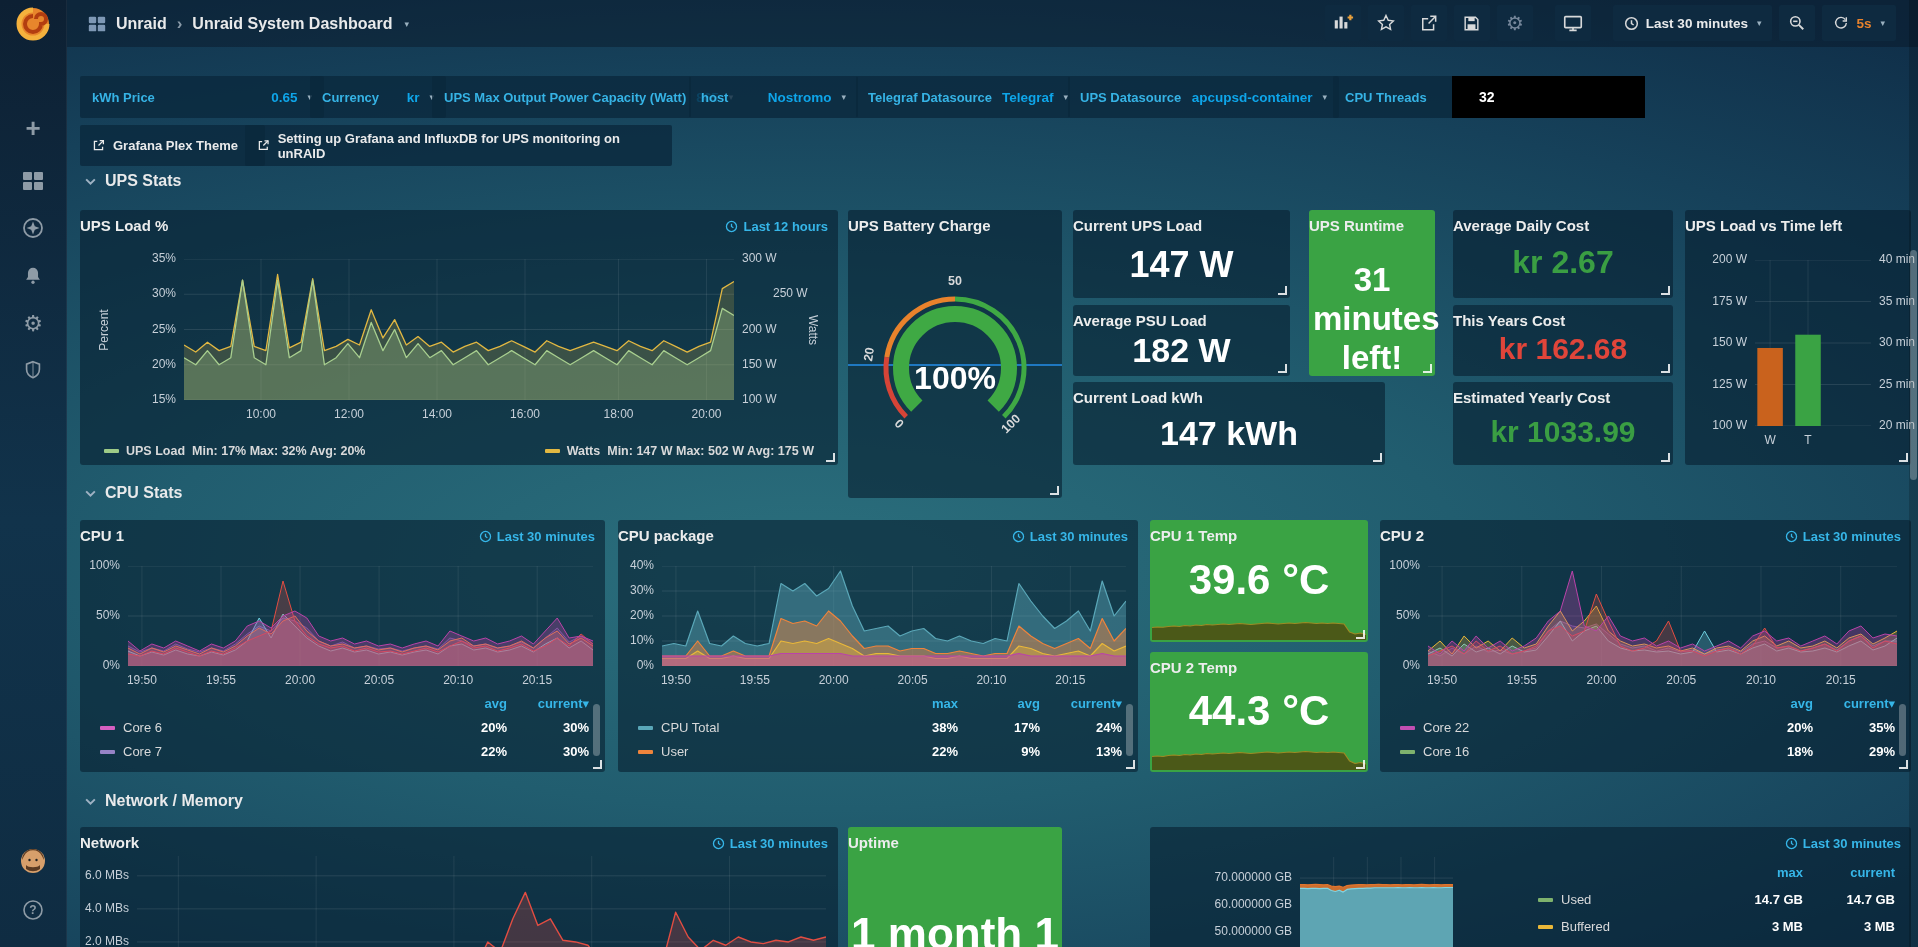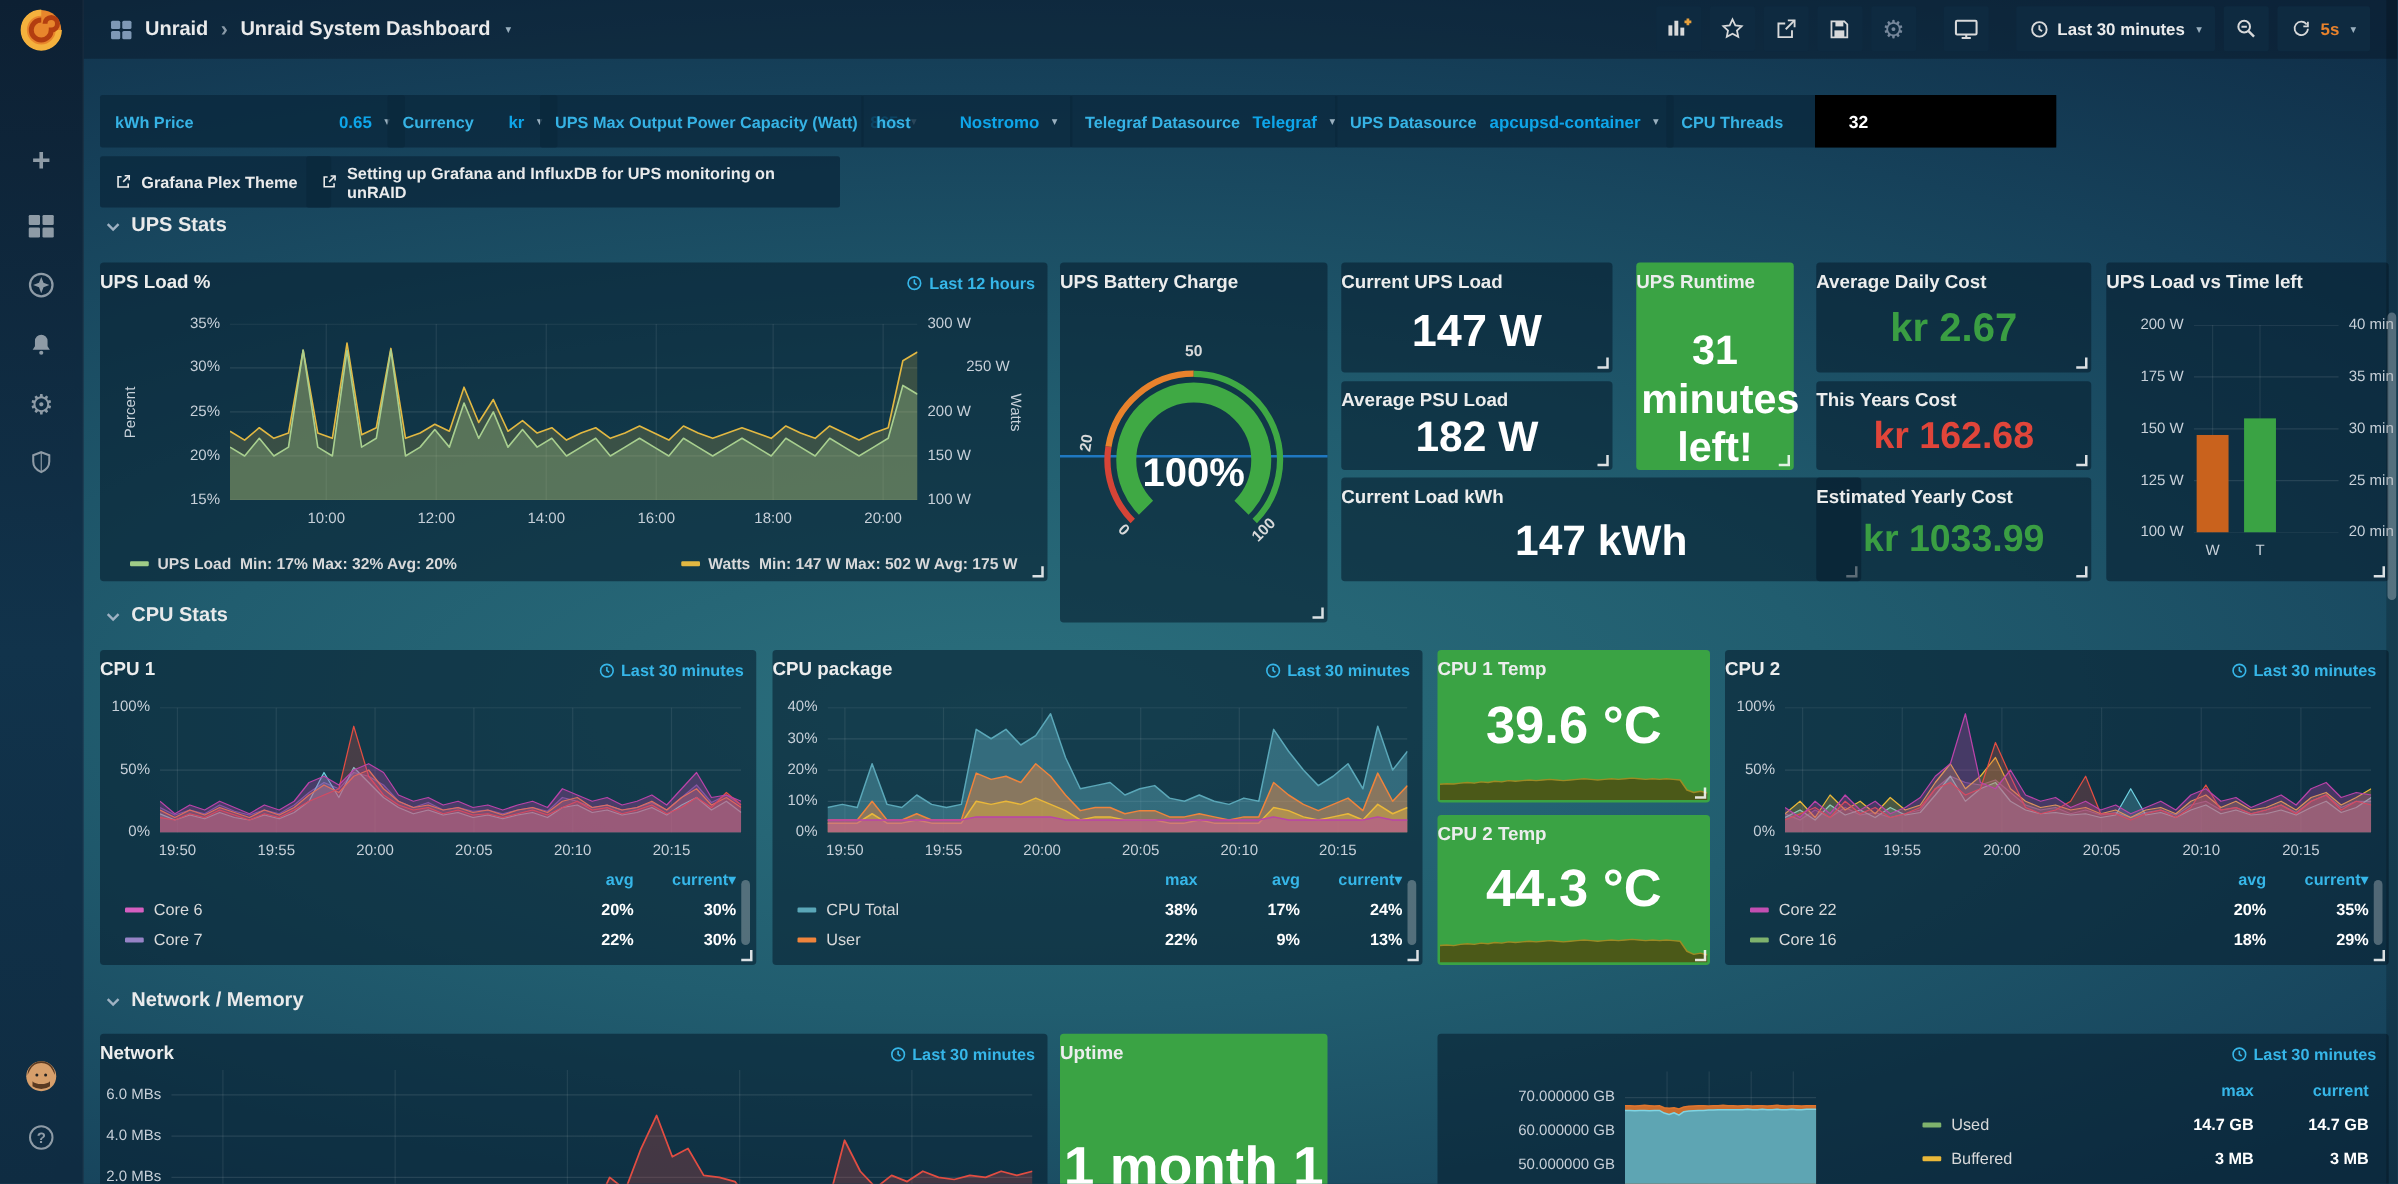--- a/index.html
+++ b/index.html
@@ -360,21 +360,21 @@
 <div class="panel" style="left:1073px;top:210px;width:217px;height:88px">
   <div class="ptitle">Current UPS Load</div>
   <div class="stat-value" style="top:36px;font-size:36px">147 W</div>
   <div class="corner"></div>
 </div>
 <div class="panel" style="left:1073px;top:305px;width:217px;height:71px">
   <div class="ptitle">Average PSU Load</div>
   <div class="stat-value" style="top:28px;font-size:34px">182 W</div>
   <div class="corner"></div>
 </div>
-<div class="panel" style="left:1073px;top:382px;width:416px;height:83px">
+<div class="panel" style="left:1073px;top:382px;width:312px;height:83px">
   <div class="ptitle">Current Load kWh</div>
   <div class="stat-value" style="top:34px;font-size:34px">147 kWh</div>
   <div class="corner"></div>
 </div>
 <div class="panel green" style="left:1309px;top:210px;width:126px;height:166px">
   <div class="ptitle">UPS Runtime</div>
   <div class="stat-value" style="top:51px;font-size:33px;line-height:1.18;padding:0 4px">31 minutes left!</div>
   <div class="corner"></div>
 </div>
 <div class="panel" style="left:1453px;top:210px;width:220px;height:88px">

